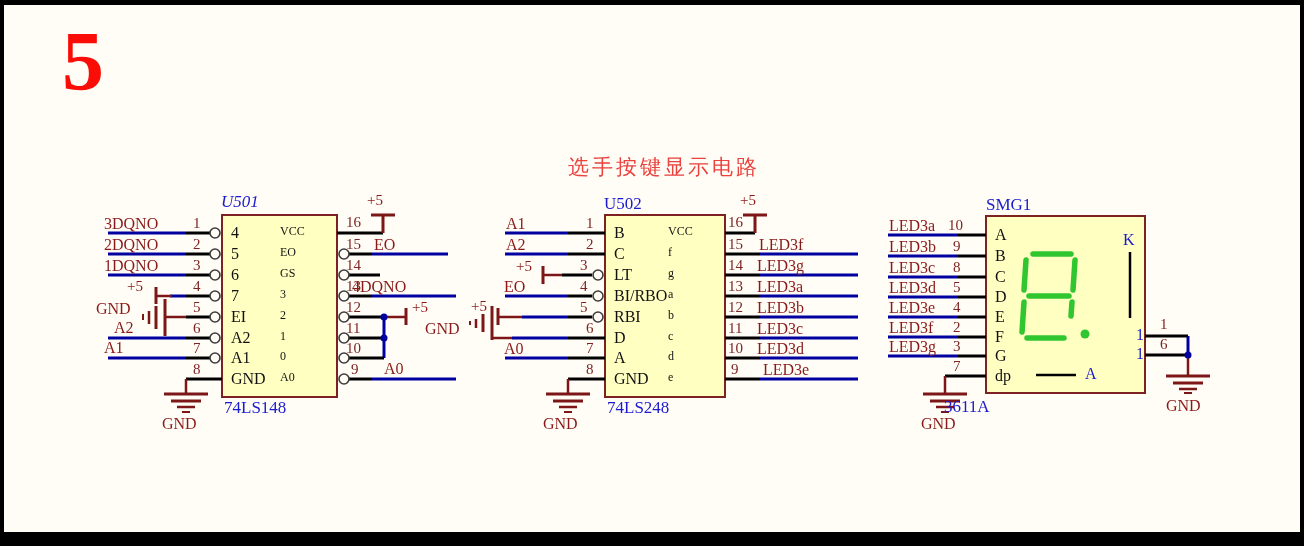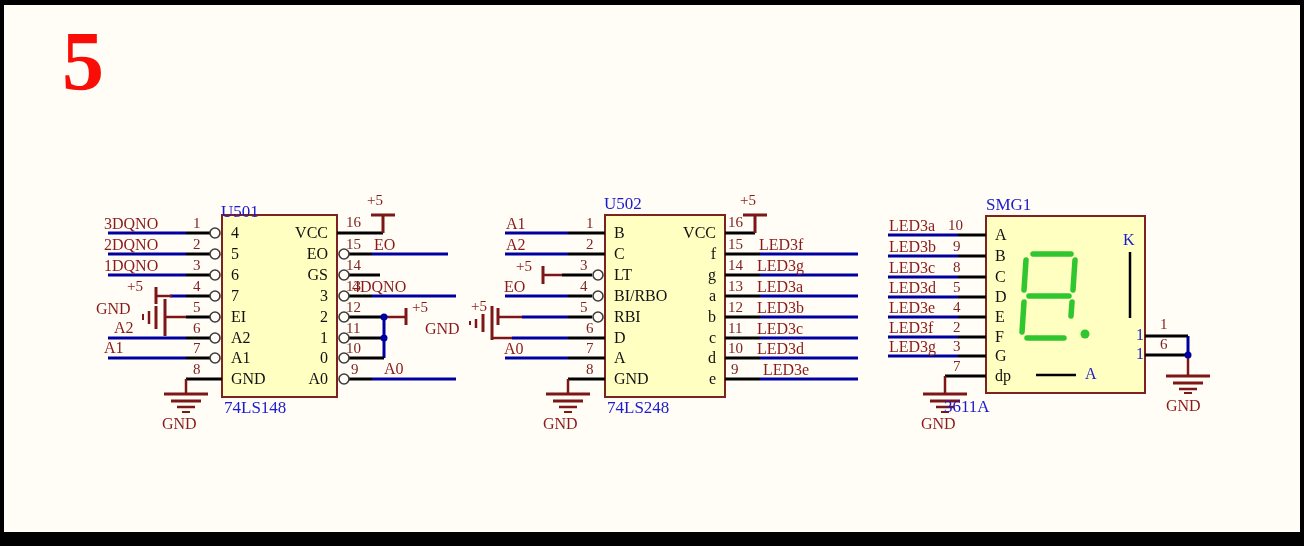--- a/index.html
+++ b/index.html
@@ -4,21 +4,21 @@
 <style>
   html,body{margin:0;padding:0;background:#888;}
   #frame{position:relative;width:1304px;height:546px;background:#000;overflow:hidden;
          font-family:"Liberation Serif","DejaVu Serif",serif;}
   #sheet{position:absolute;left:4px;top:5px;width:1296px;height:527px;background:#fffdf6;}
   svg{position:absolute;left:0;top:0;}
   .t{position:absolute;white-space:nowrap;line-height:1.05;}
   .lbl{color:#8a1a1a;font-size:16px;}          
   .num{color:#7e2424;font-size:15px;}          
   .pname{color:#111;font-size:16px;}           
-  .pnameR{color:#111;font-size:16px;text-align:right;width:48px;}
+  .pnameR{color:#111;font-size:12px;text-align:left;width:48px;}
   .des{color:#1a1ace;font-size:17px;}          
   .blu{color:#1a1ace;font-size:16px;}
   .pwr{color:#8a1a1a;font-size:15px;}          
   .gnd{color:#8a1a1a;font-size:16px;}          
   #sheetnum{color:#fb0d07;font-size:84px;font-weight:bold;}
   #title{color:#ea423e;font-size:21px;letter-spacing:3px;}
 </style>
 </head>
 <body>
 
@@ -207,22 +207,23 @@
         <line x1="1166" y1="376" x2="1210" y2="376" stroke-width="3"></line>
         <line x1="1173" y1="383" x2="1203" y2="383" stroke-width="3"></line>
         <line x1="1179" y1="389" x2="1197" y2="389" stroke-width="2.5"></line>
         <line x1="1184" y1="393" x2="1192" y2="393" stroke-width="2"></line>
       </g>
       <circle cx="1188" cy="355" r="3.5" fill="#0000a0"></circle>
     </g>
   </svg>
 
   <div class="t" id="sheetnum" style="left:62px;top:18px;">5</div>
-
-  <div class="t des" style="left:221px;top:203px;">U501</div>
+  <div class="t" id="title" style="left:568px;top:156px;">选手按键显示电路</div>
+
+  <div class="t des" style="left:221px;top:193px;font-style:italic;">U501</div>
   <div class="t des" style="left:224px;top:399px;">74LS148</div>
   <div class="t lbl" style="left:104px;top:216px;">3DQNO</div>
   <div class="t lbl" style="left:104px;top:237px;">2DQNO</div>
   <div class="t lbl" style="left:104px;top:258px;">1DQNO</div>
   <div class="t lbl" style="left:114px;top:320px;">A2</div>
   <div class="t lbl" style="left:104px;top:340px;">A1</div>
   <div class="t pwr" style="left:127px;top:279px;">+5</div>
   <div class="t gnd" style="left:96px;top:301px;">GND</div>
   <div class="t num" style="left:193px;top:216px;">1</div>
   <div class="t num" style="left:193px;top:237px;">2</div>

